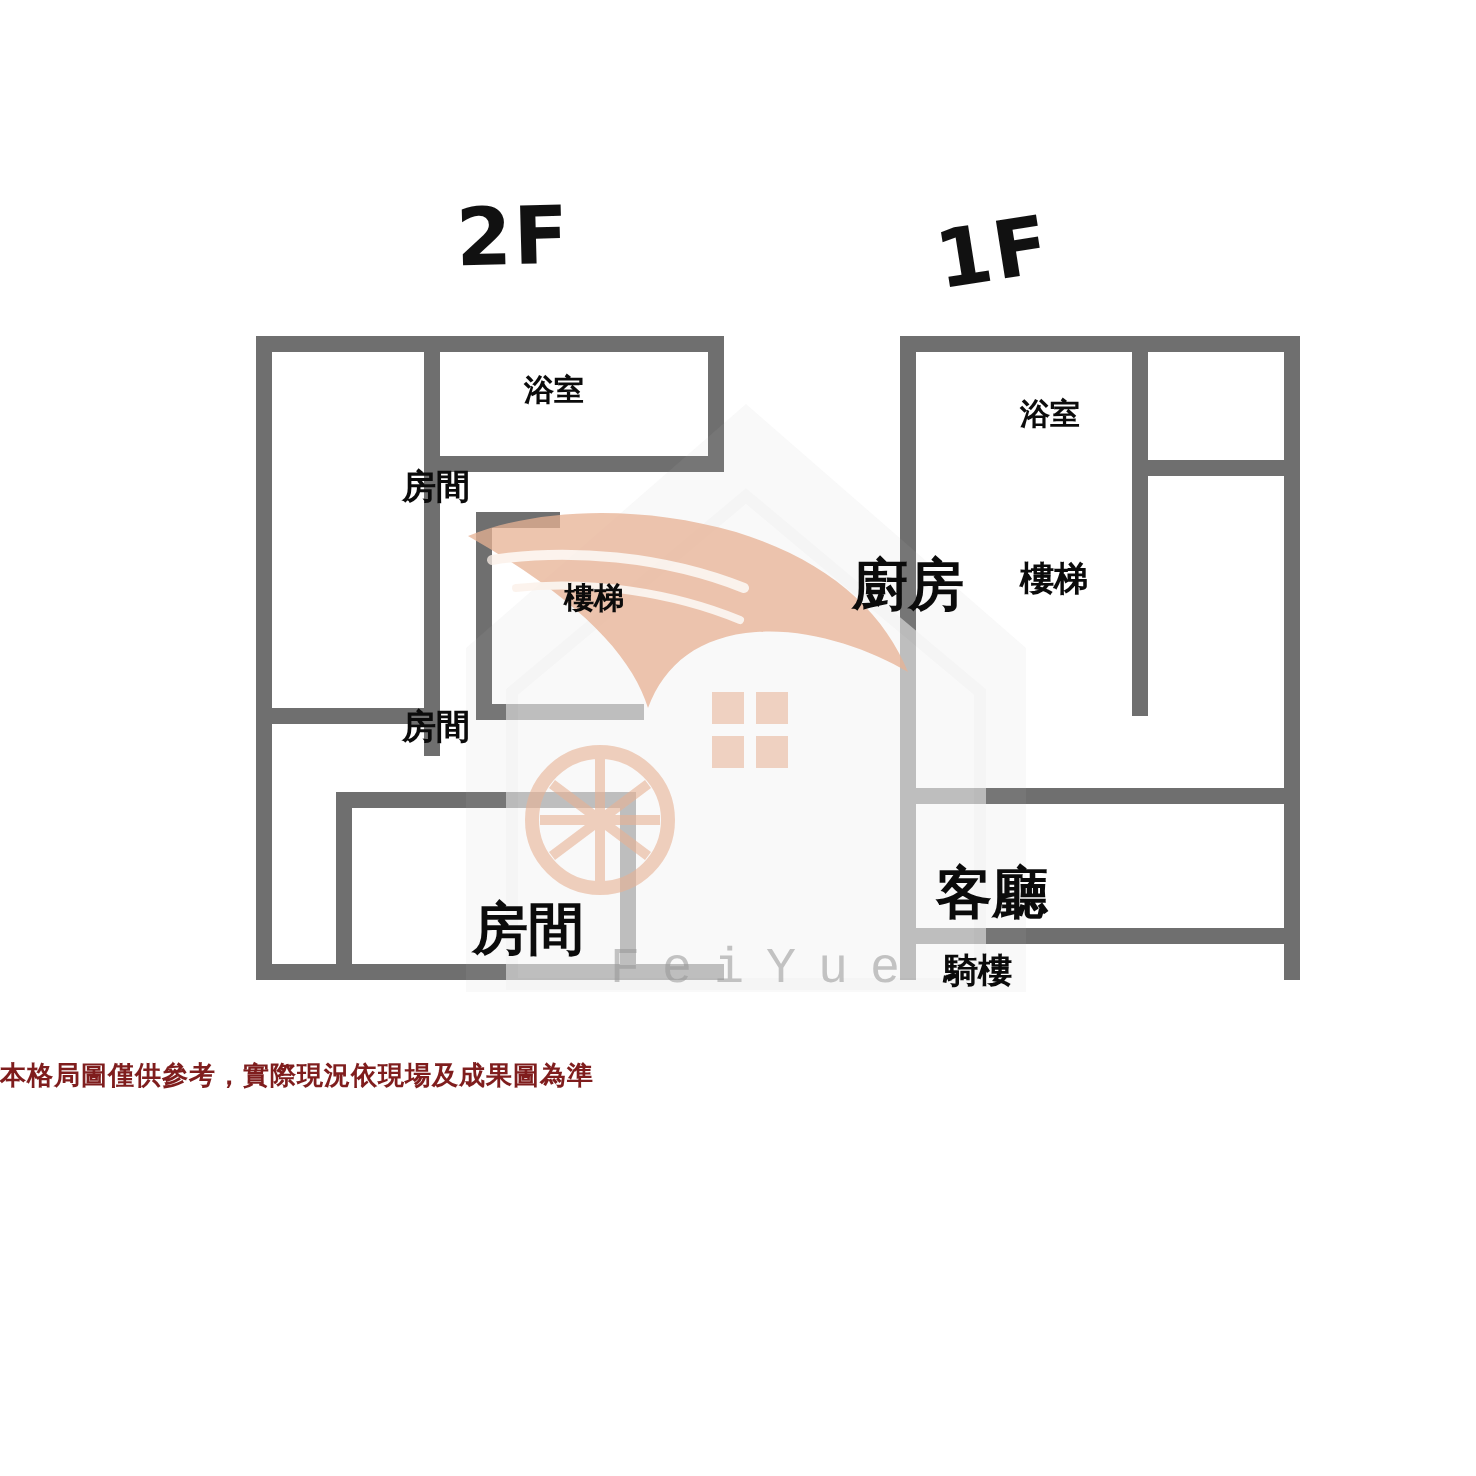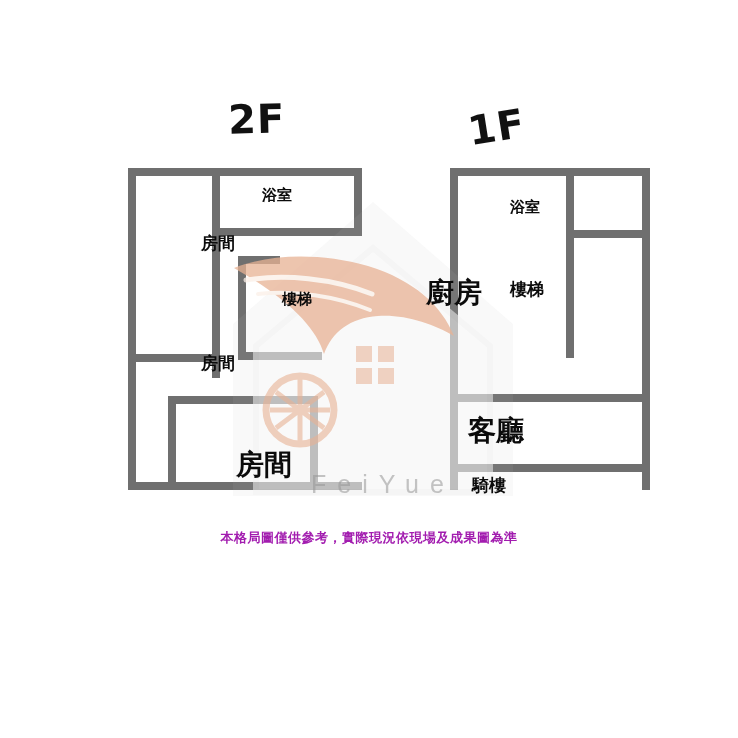--- a/index.html
+++ b/index.html
@@ -81,40 +81,39 @@
     z-index: 5;
     pointer-events: none;
     white-space: nowrap;
   }
   #watermark-brand-text {
     position: absolute;
     left: 250px;
     top: 470px;
     width: 266px;
     text-align: center;
-    font-family: Liberation Sans, sans-serif;
+    font-family: Liberation Mono, monospace;
     font-size: 25px;
     color: rgba(150, 150, 150, 0.55);
     letter-spacing: 11px;
     z-index: 5;
     pointer-events: none;
     white-space: nowrap;
   }
 
   
   #disclaimer {
     position: absolute;
     left: 0;
     top: 529px;
     width: 738px;
-    text-align: center;
     font-family: "DejaVu Sans", "Liberation Sans", sans-serif;
     font-weight: 700;
     font-size: 13px;
-    color: #a21caf;
+    color: #7f1d1d;
     letter-spacing: 0.5px;
     z-index: 7;
   }
 </style>
 </head>
 <body>
 
 <div id="stage">
 
   <div class="floor-title" id="floor-title-2f">2F</div>
@@ -172,21 +171,21 @@
 
     <div class="wall" style="left:0px;   top:296px; width:8px; height:26px;"></div>
     <div class="wall" style="left:192px; top:296px; width:8px; height:26px;"></div>
 
     <div class="room-label rl-sm" style="left:60px; top:30px;">浴室</div>
 
     <div class="room-label rl-lg" style="left:-24px; top:106px;">廚房</div>
 
     <div class="room-label rl-md" style="left:60px; top:110px;">樓梯</div>
 
-    <div class="room-label rl-lg" style="left:18px; top:244px;">客廳</div>
+    <div class="room-label rl-lg" style="left:18px; top:260px;">客廳</div>
 
     <div class="room-label rl-md" style="left:22px; top:306px;">騎樓</div>
   </div>
 
   <div id="watermark">
     <svg viewBox="0 0 290 310" xmlns="http://www.w3.org/2000/svg">
       <g opacity="0.30">
 
         <path d="M145 6 L285 128 L285 300 L5 300 L5 128 Z" fill="#b9b9b9" opacity="0.30"></path>
       </g>

